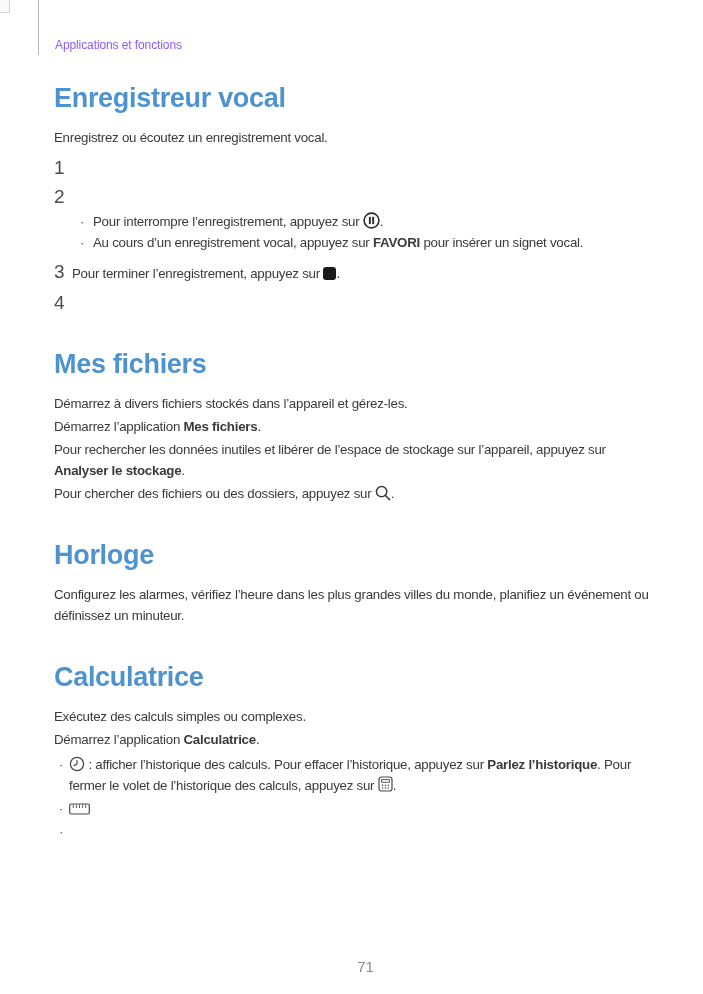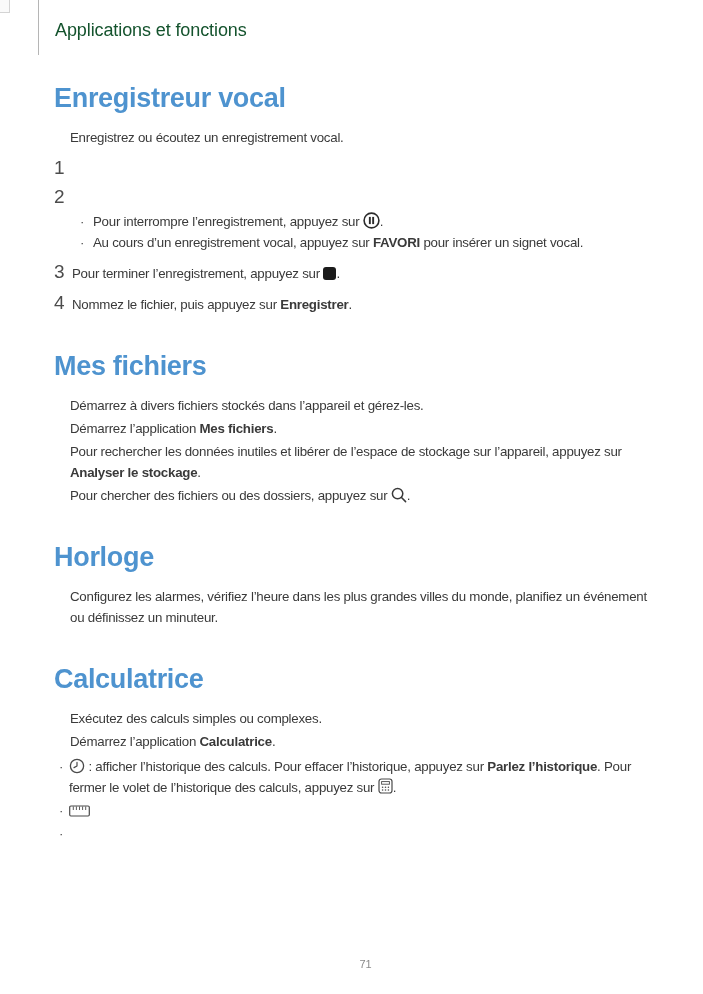--- a/index.html
+++ b/index.html
@@ -12,54 +12,54 @@
     overflow:hidden;
   }
   .corner-box{
     position:absolute; left:0; top:0; width:10px; height:13px;
     background:#fafafa; border-right:1px solid #d4d4d4; border-bottom:1px solid #d4d4d4;
   }
   .header-rule{
     position:absolute; left:38px; top:0; width:1px; height:55px; background:#b5b5b5;
   }
   .running-header{
-    position:absolute; left:55px; top:20px;
-    font-size:18px; color:#14532d; letter-spacing:-0.1px;
+    position:absolute; left:55px; top:38px;
+    font-size:12px; color:#8b5cf6; letter-spacing:-0.1px;
   }
   .content{
     position:absolute; left:54px; top:84px; width:598px;
   }
   h1.h, h2.h{
     color:#4e93cf; font-size:27px; line-height:29px; font-weight:700;
     letter-spacing:-0.3px;
   }
   h1.h{ margin:0 0 14px 0; }
   h2.h{ margin:37px 0 14px 0; }
   p.body{
     font-size:13.3px; line-height:21px; letter-spacing:-0.25px;
-    margin:0 0 2px 16px;
+    margin:0 0 2px 0;
   }
   p.intro{ margin-bottom:10px; }
   b{ font-weight:700; }
   .step{ display:flex; margin-bottom:9px; }
   .step .num{
     flex:0 0 18px; font-size:19px; line-height:20px; font-weight:400; color:#4c4c4c;
   }
   .step .stext{
     font-size:13.3px; line-height:20px; letter-spacing:-0.25px; padding-top:2px;
   }
   .subs{ margin:-5px 0 9px 26px; }
   .sbullet{ display:flex; font-size:13.3px; line-height:21px; letter-spacing:-0.25px; }
   .sbullet .marker{ flex:0 0 13px; color:#4c4c4c; }
   .cbullets{ margin-top:4px; }
   .cbullet{ display:flex; font-size:13.3px; line-height:21px; letter-spacing:-0.25px; margin-bottom:2px; }
   .cbullet .marker{ flex:0 0 15px; padding-left:5px; color:#4c4c4c; }
   .footer{
     position:absolute; left:0; top:958px; width:703px; text-align:center;
-    font-size:11px; color:#8a8a8a;padding-left:28px;
+    font-size:15px; color:#8a8a8a;padding-left:28px;
   }
   
   .icon-record{
     display:inline-block; width:14px; height:14px; border-radius:50%;
     background:#e8486b; border:1px solid #cf3a58; vertical-align:-3px;
   }
   .icon-stop{
     display:inline-block; width:13px; height:13px; border-radius:3px;
     background:#1b1b1b; vertical-align:-2px;
   }
@@ -102,21 +102,20 @@
       </div>
     </div>
 
     <div class="step">
       <span class="num">3</span>
       <span class="stext"><span>Pour terminer l’enregistrement, appuyez sur </span><span class="icon-stop"></span><span>.</span></span>
     </div>
 
     <div class="step">
       <span class="num">4</span>
-      <span class="stext"><span>Nommez le fichier, puis appuyez sur </span><b>Enregistrer</b><span>.</span></span>
     </div>
 
     <h2 class="h">Mes fichiers</h2>
     <p class="body">Démarrez à divers fichiers stockés dans l’appareil et gérez-les.</p>
     <p class="body"><span>Démarrez l’application </span><b>Mes fichiers</b><span>.</span></p>
     <p class="body"><span>Pour rechercher les données inutiles et libérer de l’espace de stockage sur l’appareil, appuyez sur </span><b>Analyser le stockage</b><span>.</span></p>
     <p class="body"><span>Pour chercher des fichiers ou des dossiers, appuyez sur </span><svg class="inline-ic" width="16" height="16" viewBox="0 0 16 16">
           <circle cx="6.6" cy="6.6" r="5.2" fill="none" stroke="#3a3a3a" stroke-width="1.5"></circle>
           <line x1="10.5" y1="10.5" x2="14.6" y2="14.6" stroke="#3a3a3a" stroke-width="1.5" stroke-linecap="round"></line>
         </svg><span>.</span></p>

